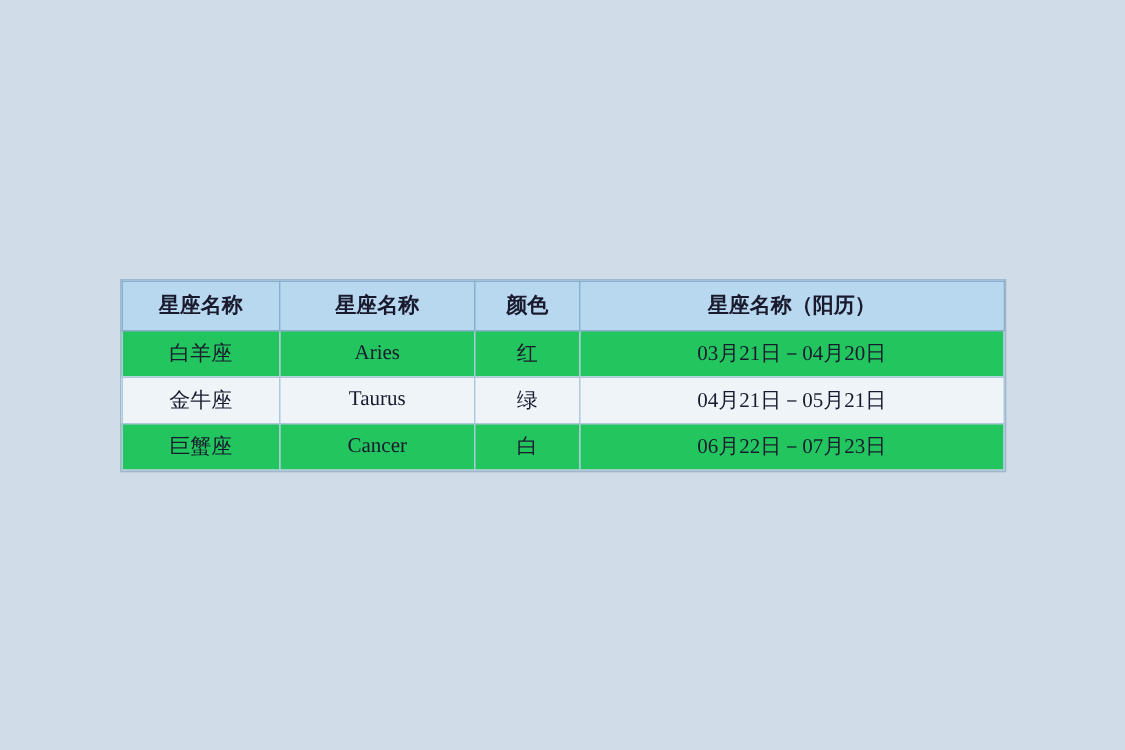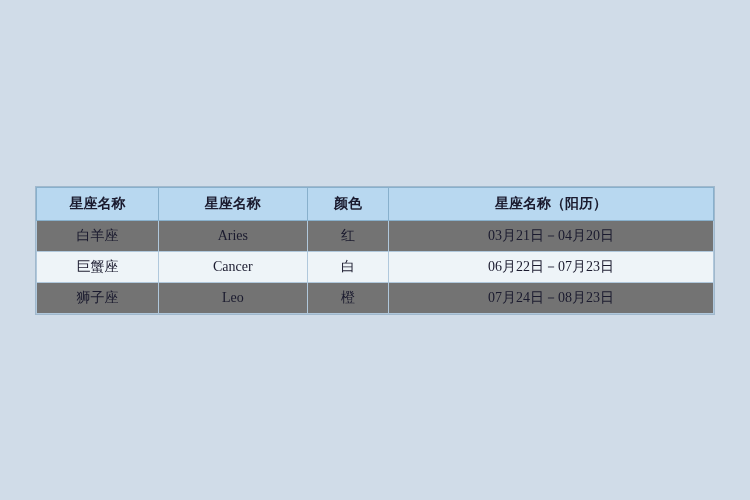--- a/index.html
+++ b/index.html
@@ -9,42 +9,42 @@
       background-color: #d0dce8;
       display: flex;
       align-items: center;
       justify-content: center;
       font-family: "SimSun", "宋体", serif;
       font-size: 14px;
     }
     .table-container {
       background: #f0f4f8;
       border: 1px solid #a0b8cc;
-      width: 680px;
+      width: 591px;
     }
     table {
       width: 100%;
       border-collapse: collapse;
     }
     thead tr th {
       background-color: #b8d8f0;
       border: 1px solid #88b0cc;
       padding: 7px 10px;
       text-align: center;
       font-weight: bold;
       font-size: 14px;
       color: #1a1a2e;
     }
     tbody tr td {
       border: 1px solid #b0c8dc;
       padding: 6px 10px;
       text-align: center;
       font-size: 14px;
       color: #1a1a2e;
-      background-color: #737373;
+      background-color: #22c55e;
     }
     tbody tr:nth-child(even) td {
       background-color: #eef4f8;
     }
     .col-zh { width: 18%; }
     .col-en { width: 22%; }
     .col-color { width: 12%; }
     .col-date { width: 48%; }
   </style>
 </head>
@@ -61,26 +61,26 @@
       </tr>
     </thead>
     <tbody id="table-body">
     <tr>
           <td>白羊座</td>
           <td>Aries</td>
           <td>红</td>
           <td>03月21日－04月20日</td>
         </tr>
         <tr>
+          <td>金牛座</td>
+          <td>Taurus</td>
+          <td>绿</td>
+          <td>04月21日－05月21日</td>
+        </tr>
+        <tr>
           <td>巨蟹座</td>
           <td>Cancer</td>
           <td>白</td>
           <td>06月22日－07月23日</td>
-        </tr>
-        <tr>
-          <td>狮子座</td>
-          <td>Leo</td>
-          <td>橙</td>
-          <td>07月24日－08月23日</td>
         </tr>
       </tbody>
   </table>
 </div>
 
 </body></html>

